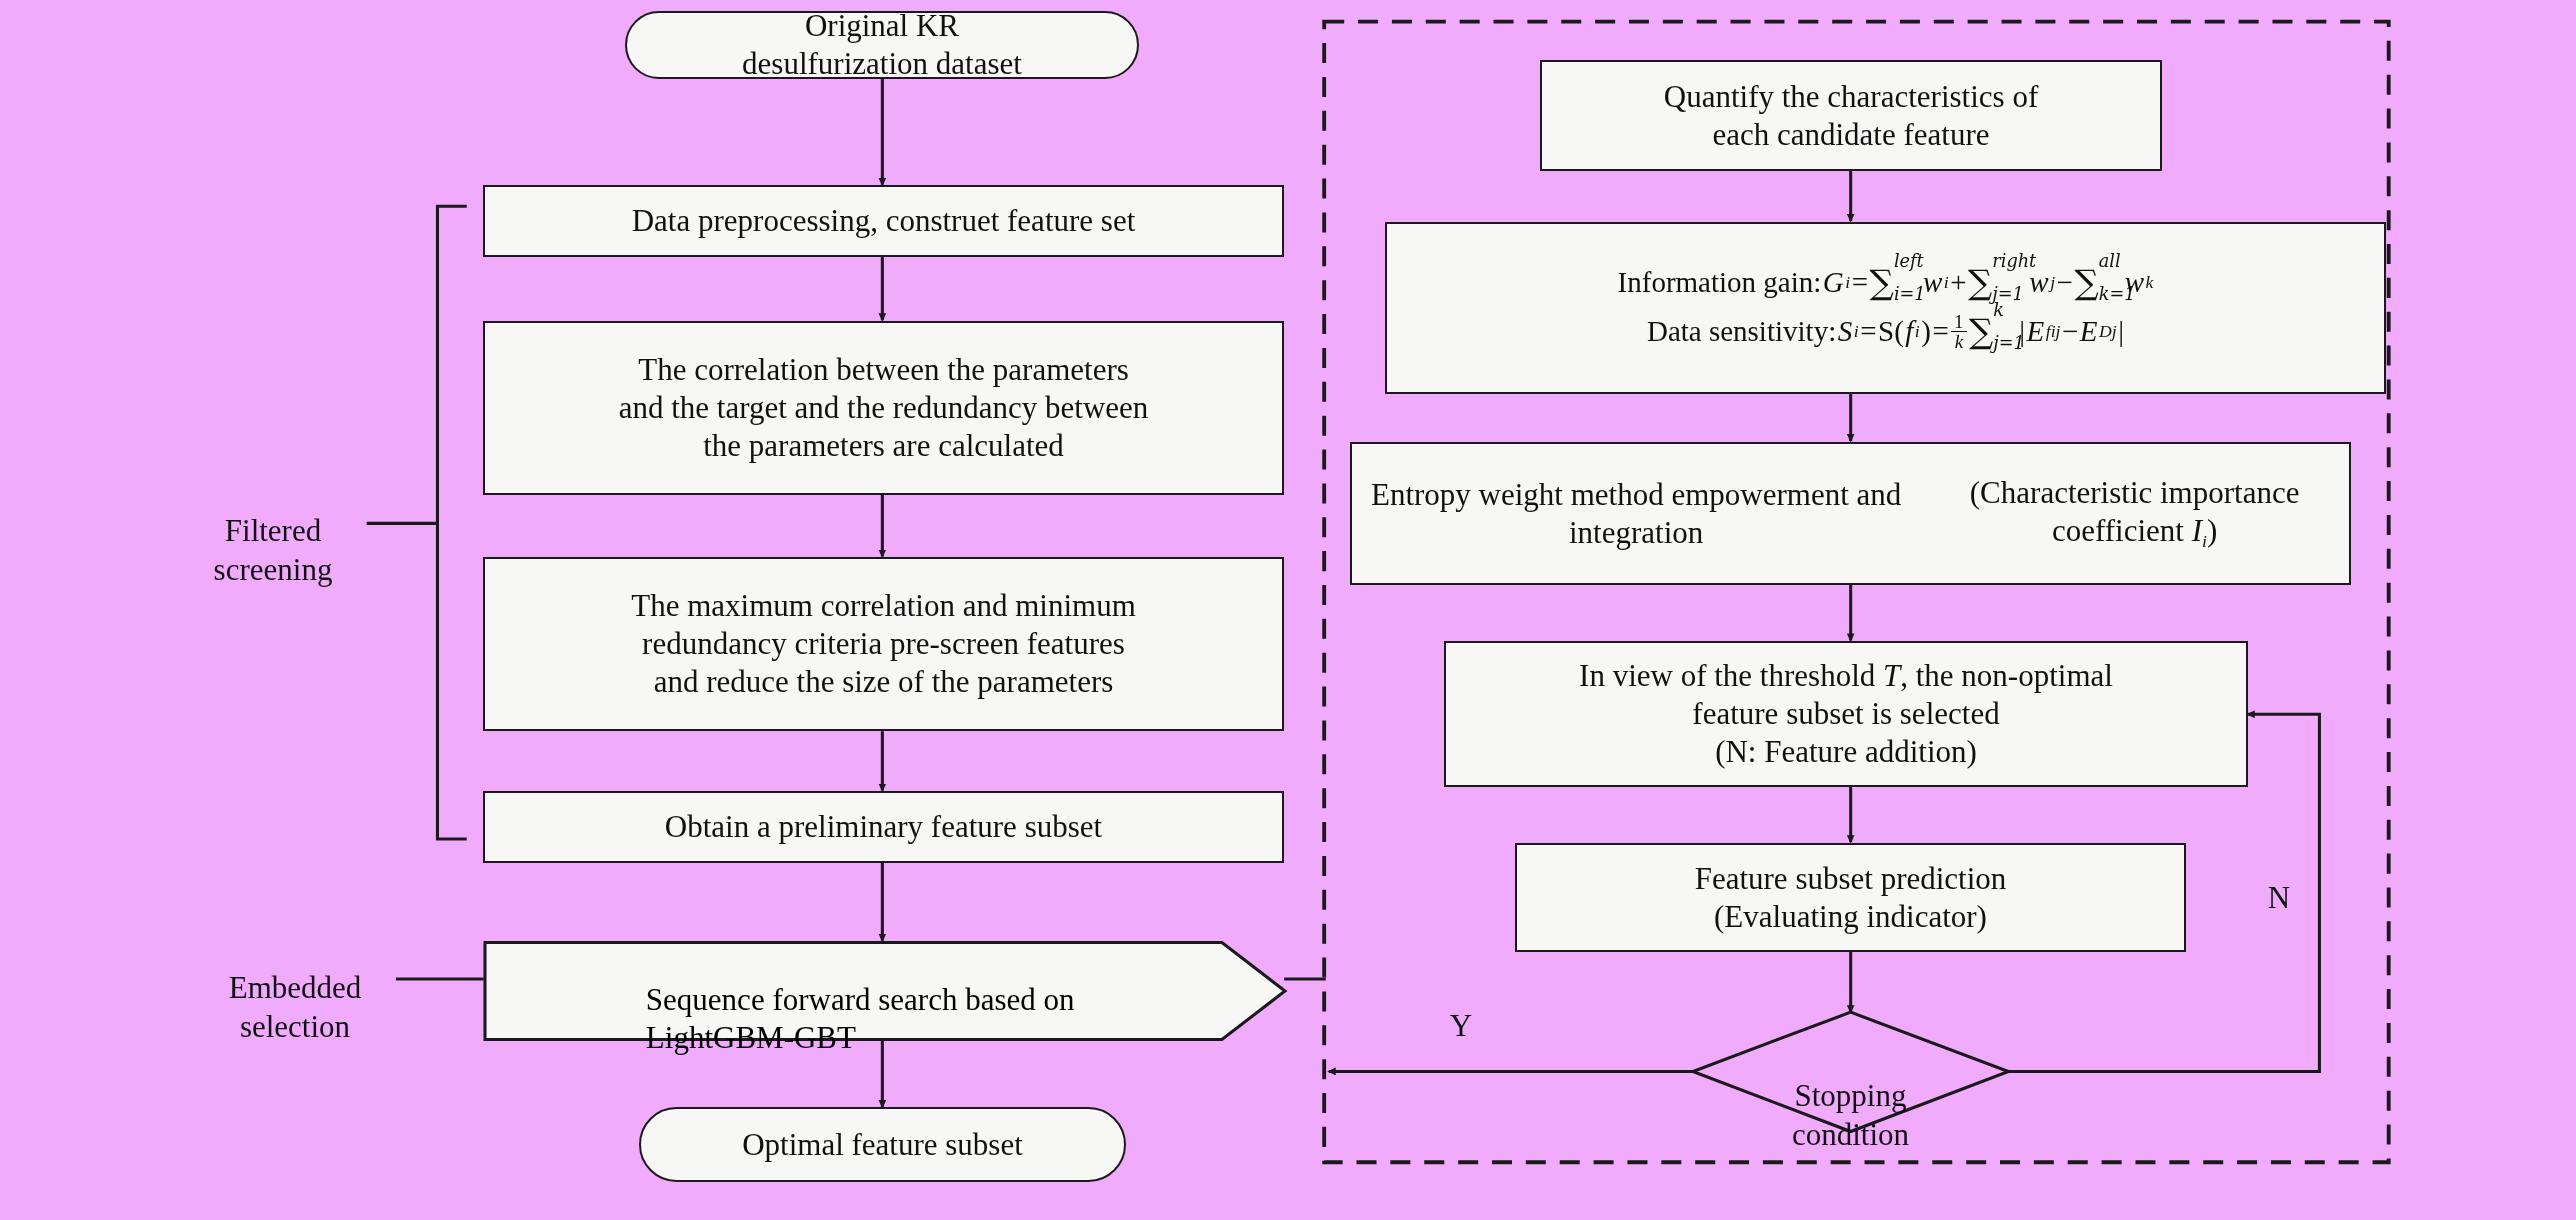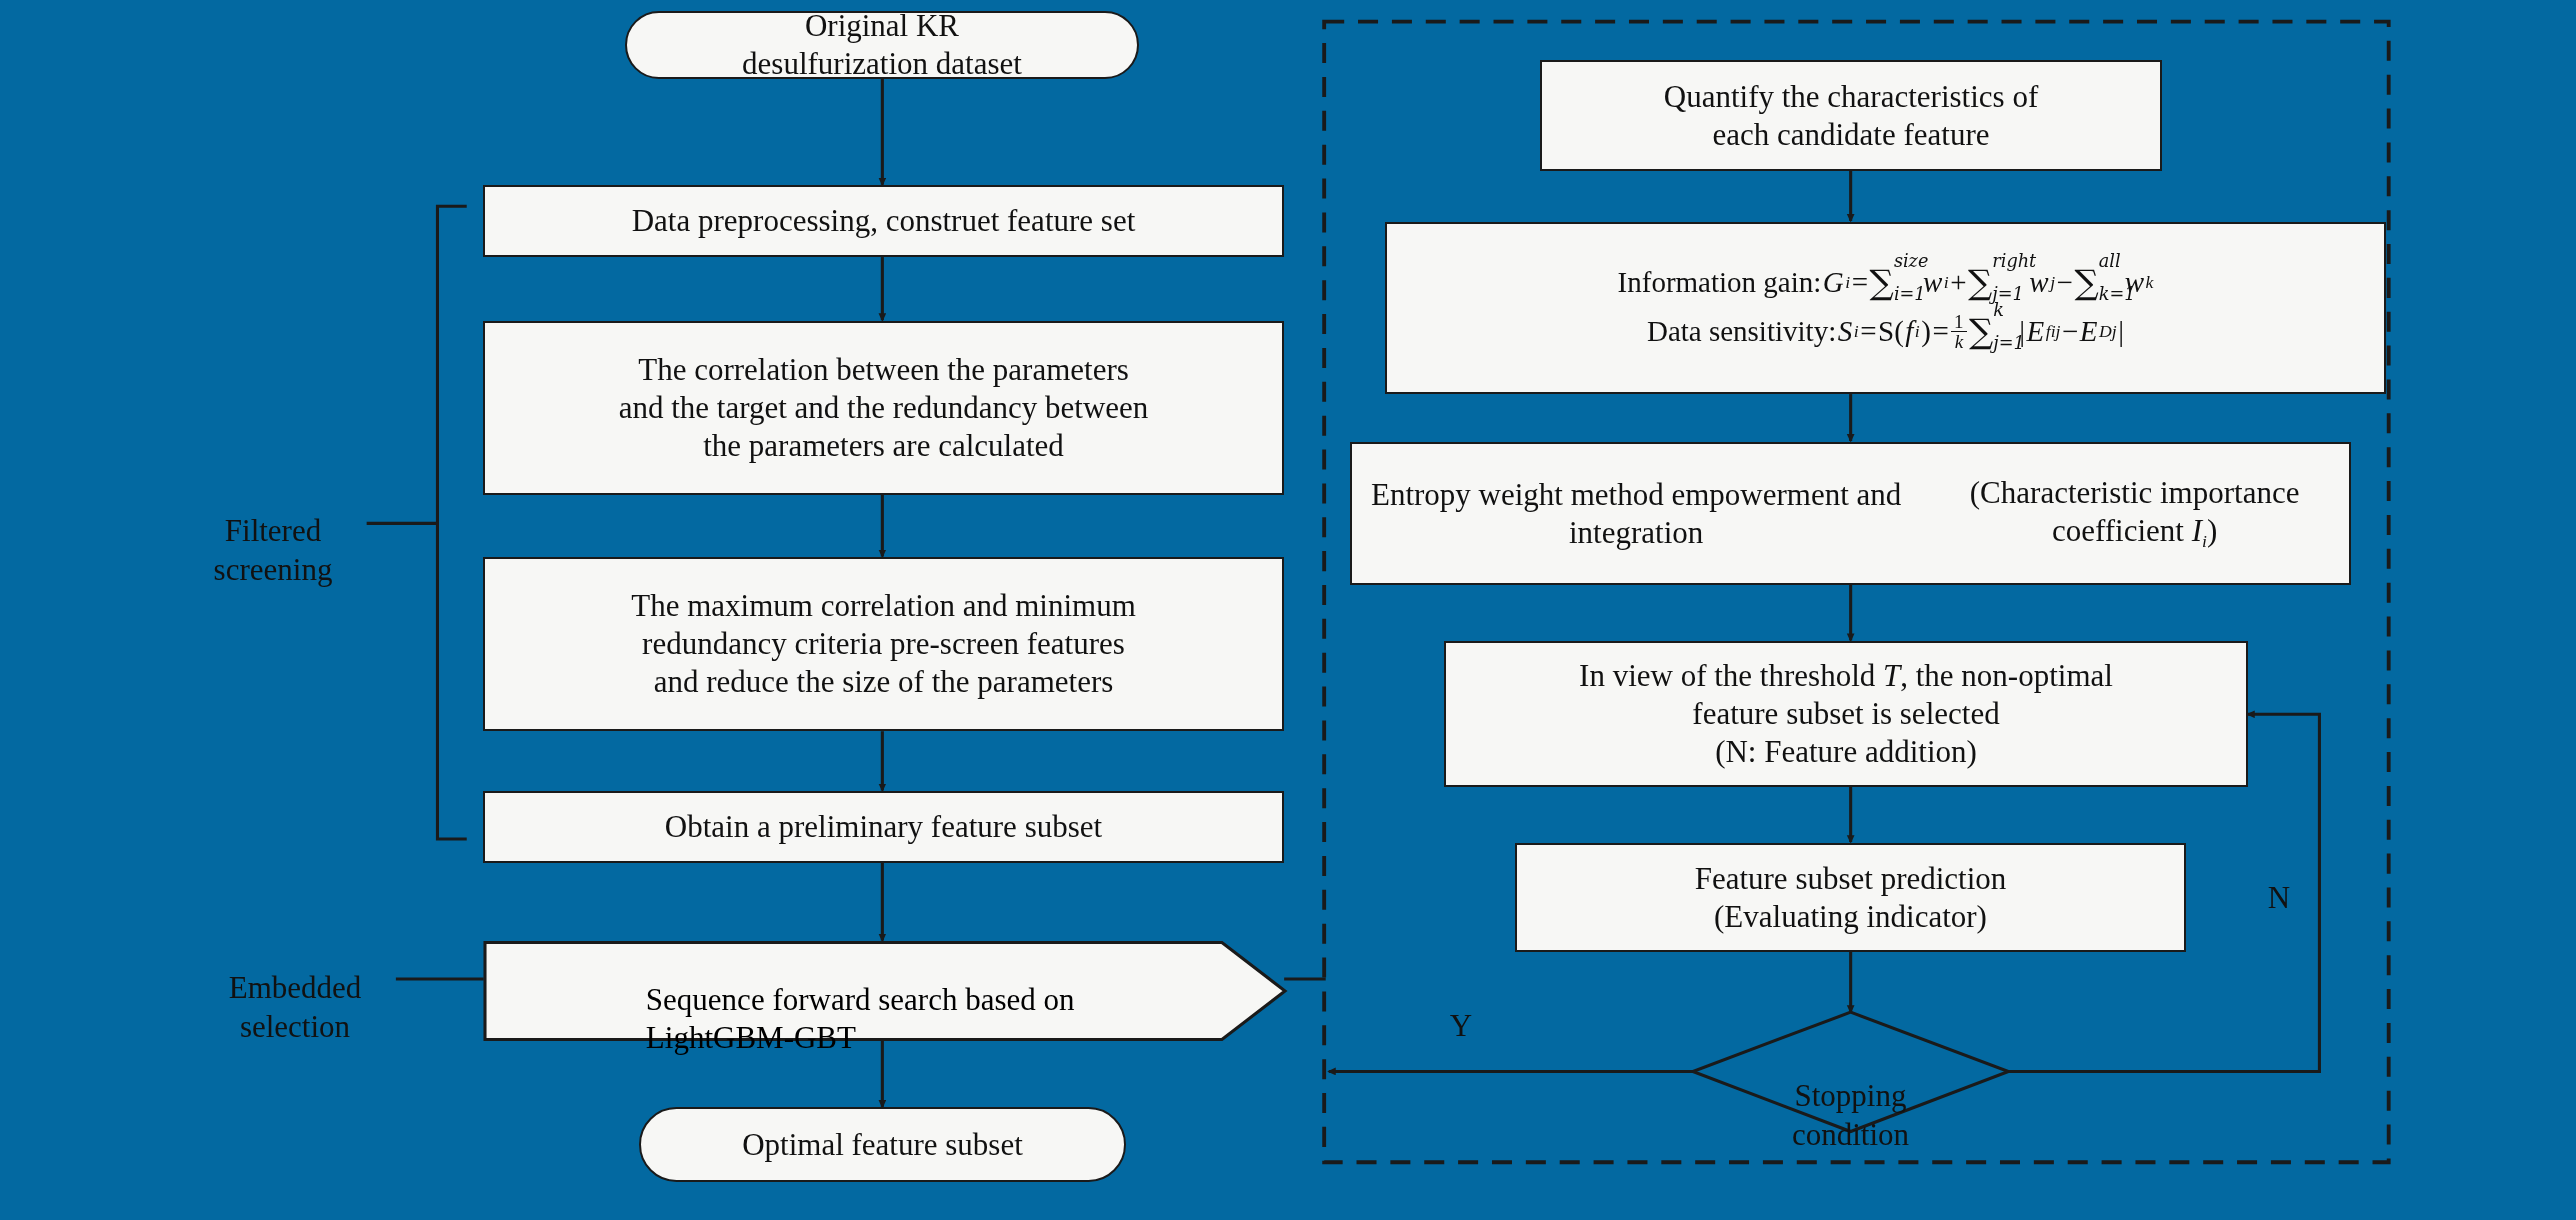--- a/index.html
+++ b/index.html
@@ -1,16 +1,16 @@
 <!DOCTYPE html>
 <html style="font-size:12.3px"><head>
 <meta charset="utf-8">
 <style>
   html,body{margin:0;padding:0;background:#f7f7f5;}
-  #stage{position:relative;width:2576px;height:1220px;background:#0369a1;
+  #stage{position:relative;width:2576px;height:1220px;background:#f0abfc;
          font-family:"Liberation Serif","DejaVu Serif",serif;}
   svg{position:absolute;top:0;left:0;width:2576px;height:1220px;overflow:visible;}
   .node{position:absolute;box-sizing:border-box;display:flex;align-items:center;
         justify-content:center;text-align:center;color:#111;background:#f7f7f5;}
   .rect{border:2.3px solid #1a1a1a;}
   .oval{border:2.3px solid #1a1a1a;border-radius:769px;}
   .txt{line-height:1.22;padding:0 7.7px;}
   .s40{font-size:31px;}
   .label{position:absolute;color:#111;text-align:center;line-height:1.25;}
   .fml-row{display:flex;align-items:center;justify-content:center;gap:1.5px;}
@@ -123,21 +123,21 @@
 each candidate feature</span>
   </div>
 
   <div class="node rect" style="left:1350px;top:222px;width:1001px;height:172px;flex-direction:column;gap:12.3px;margin-left:35px;">
 
     <div class="fml-row" style="font-size:29px;">
       <span>Information gain:</span>
       <i class="v">G</i>
         <span class="sb">i</span>
       <span>=</span>
-      <span class="sum">∑<span class="sup">size</span><span class="sub">i=1</span></span>
+      <span class="sum">∑<span class="sup">left</span><span class="sub">i=1</span></span>
       <span style="display:inline-block;width:26px"></span>
       <i class="v">w</i>
         <span class="sb">i</span>
       <span>+</span>
       <span class="sum">∑<span class="sup">right</span><span class="sub">j=1</span></span>
       <span style="display:inline-block;width:34px"></span>
       <i class="v">w</i>
         <span class="sb">j</span>
       <span>−</span>
       <span class="sum">∑<span class="sup">all</span><span class="sub">k=1</span></span>

